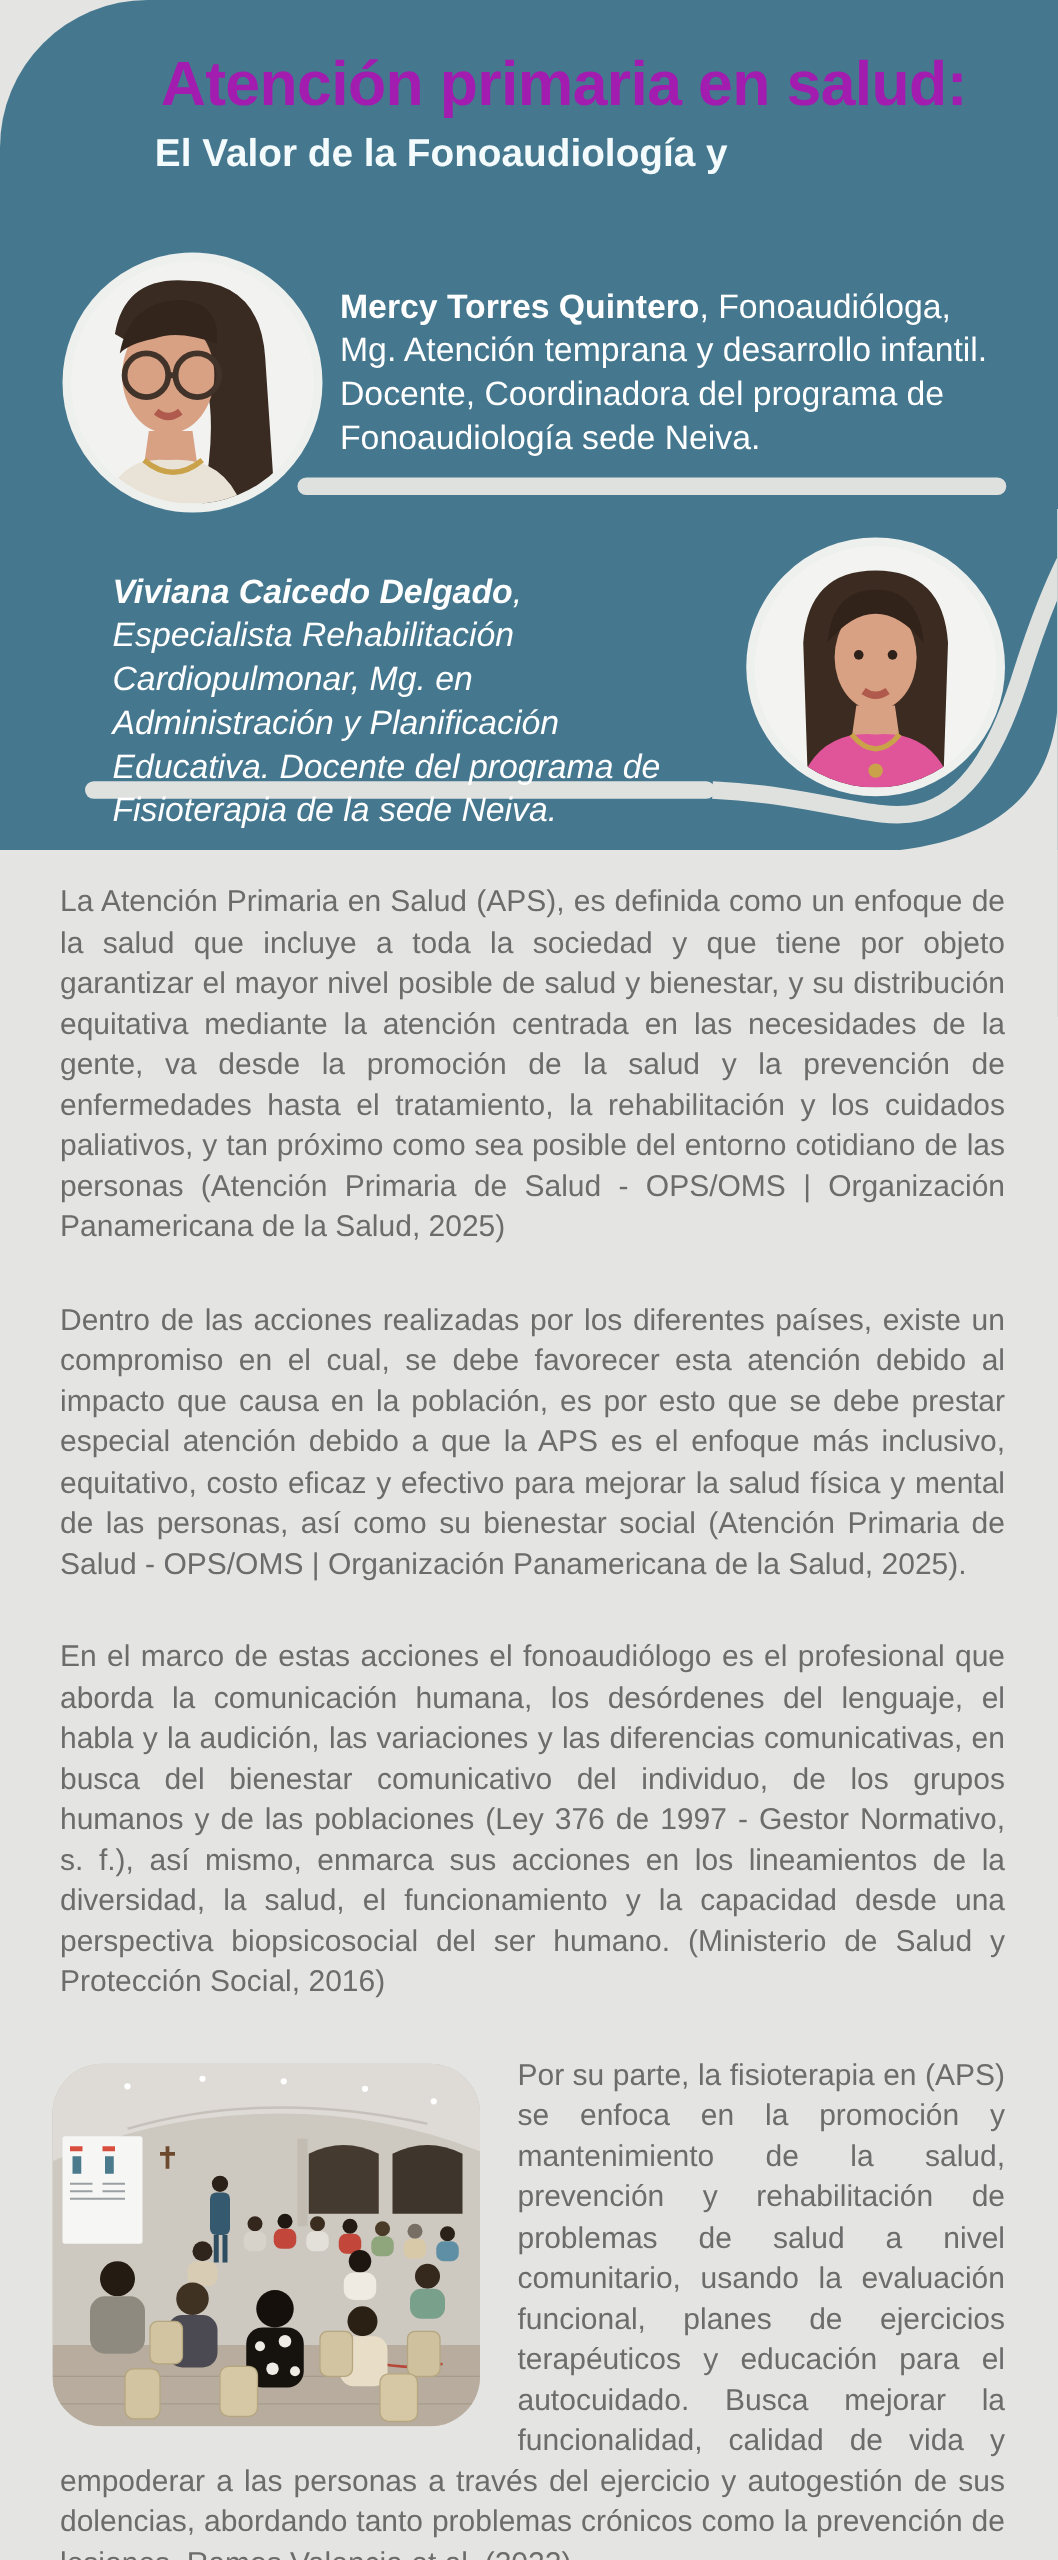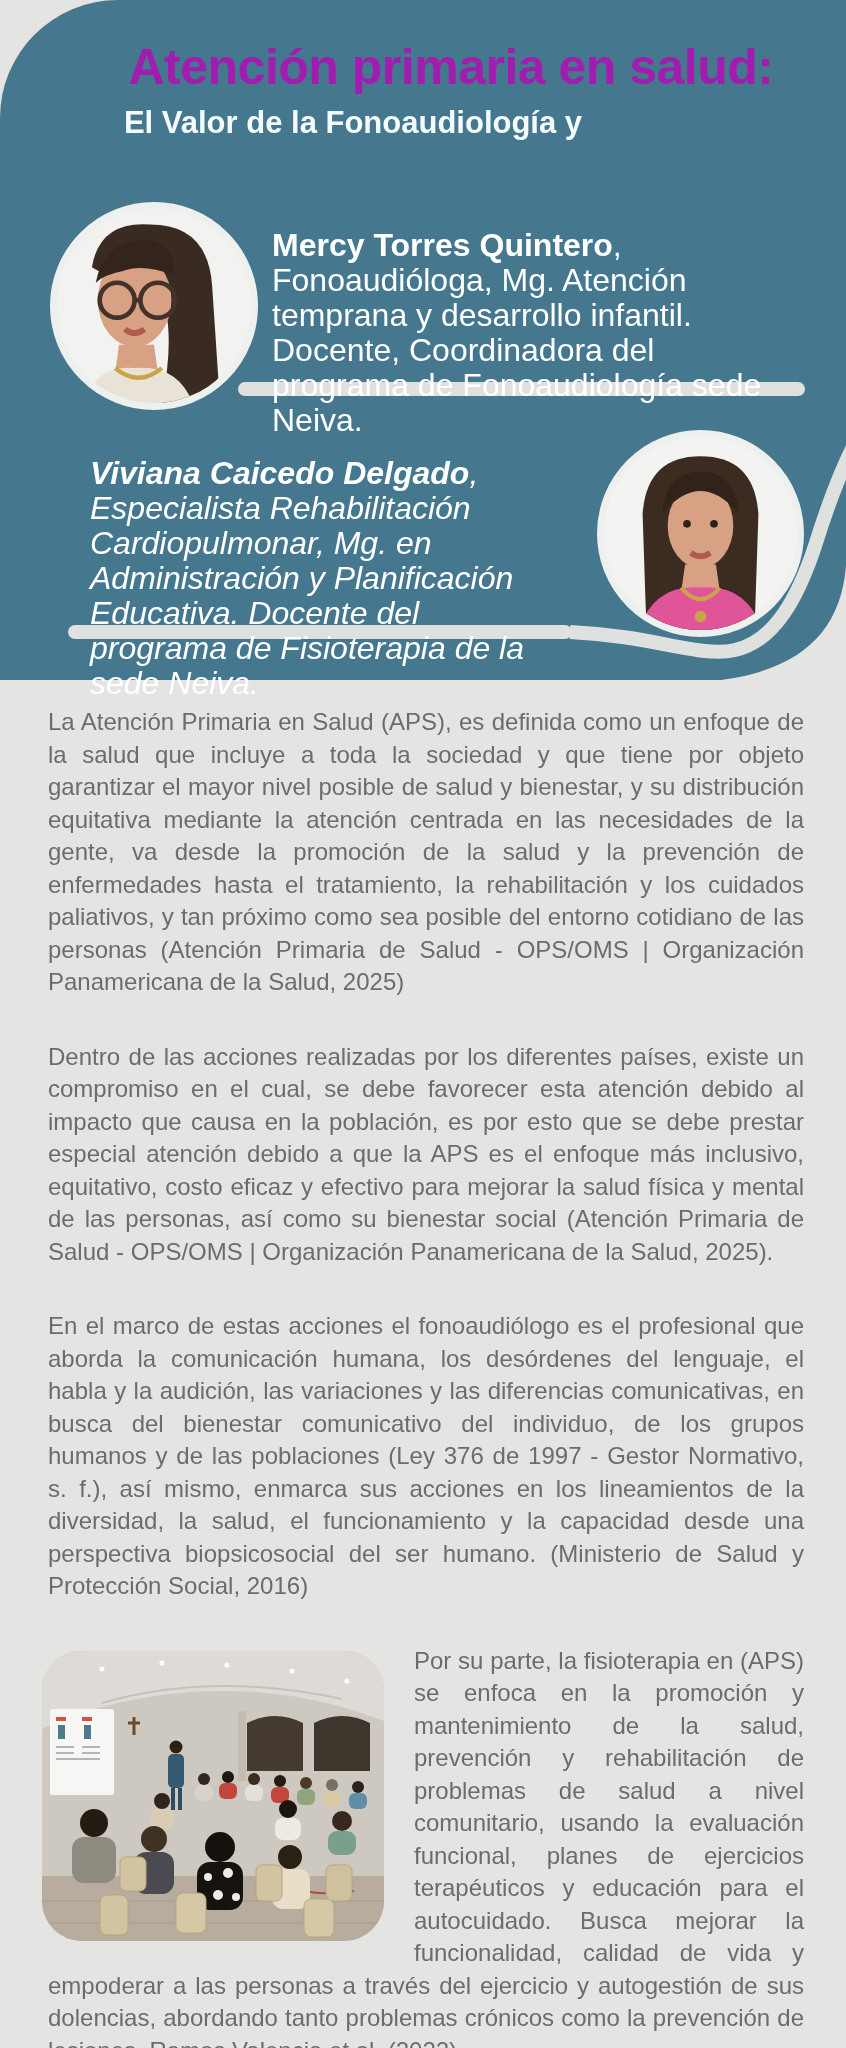--- a/index.html
+++ b/index.html
@@ -24,21 +24,21 @@
   }
   .subtitle .sub-line{display:block;}
   .portrait{
     position:absolute;border-radius:50%;overflow:hidden;
     border:7px solid #eef0ee;box-sizing:border-box;z-index:3;background:#f4f4f2;
   }
   .portrait svg{display:block;width:100%;height:100%;}
   .portrait-mercy{left:50px;top:202px;width:208px;height:208px;}
   .portrait-viviana{left:597px;top:430px;width:207px;height:207px;}
   .author-text{
-    position:absolute;color:#fff;font-size:32px;line-height:35px;z-index:2;
+    position:absolute;color:#fff;font-size:27px;line-height:35px;z-index:2;
   }
   .author-text b{font-weight:700;}
   .author-mercy{left:272px;top:228px;width:522px;}
   .author-viviana{left:90px;top:456px;width:462px;font-style:italic;}
   
   .body-area{
     position:absolute;left:0;top:680px;width:846px;height:1768px;
     box-sizing:border-box;padding:26px 42px 15px 48px;z-index:2;
   }
   .body-area p{

